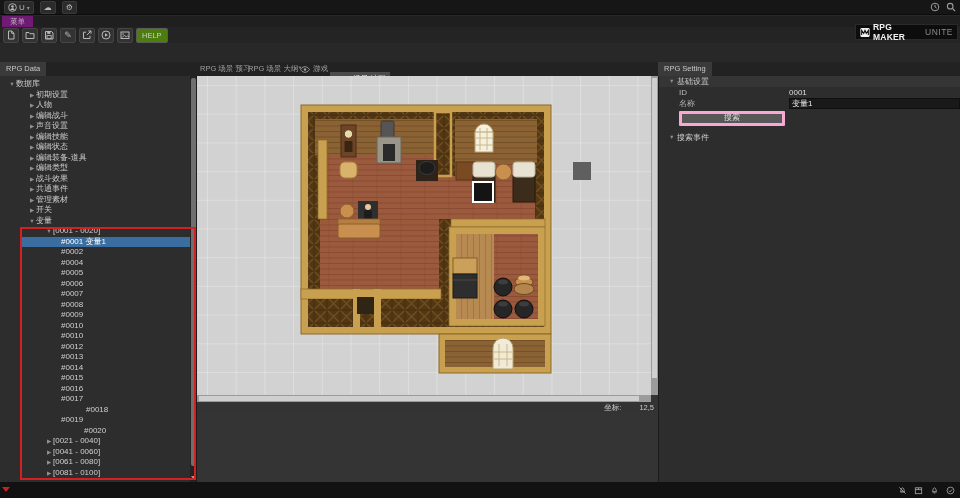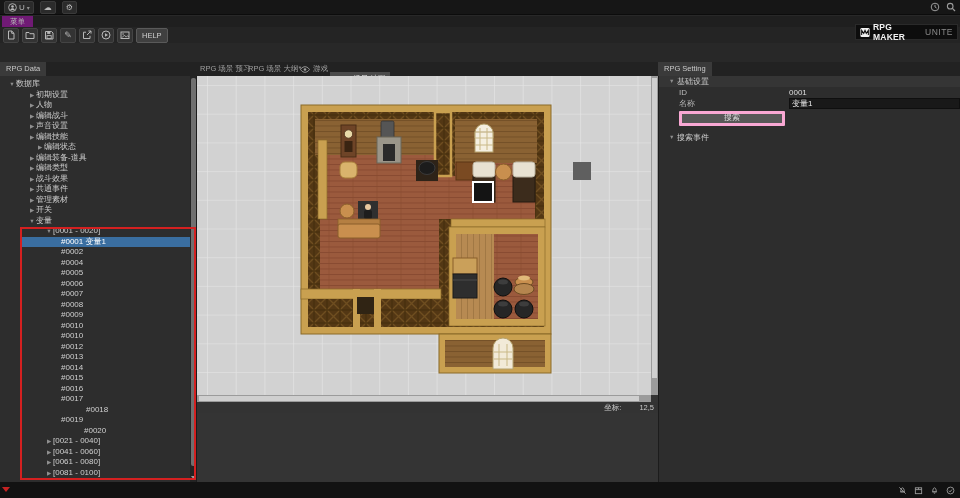--- a/index.html
+++ b/index.html
@@ -12,21 +12,21 @@
             display:flex;align-items:center;justify-content:space-between;padding:0 4px;box-sizing:border-box;}
   .tb-group{display:flex;align-items:center;gap:6px;}
   .tbtn{display:flex;align-items:center;gap:2px;background:#2b2b2b;border:1px solid #3a3a3a;border-radius:2px;
         height:11px;padding:0 3px;color:#b9b9b9;font-size:8px;}
   .menubar{left:0;top:16px;width:960px;height:11px;background:#1f1f1f;}
   .menu-tab{position:absolute;left:2px;top:0;height:11px;line-height:11px;padding:0 8px;background:#701a75;
             color:#b5b5b5;font-size:7.5px;}
   .toolbar{left:0;top:27px;width:960px;height:16px;background:#242424;display:flex;align-items:center;gap:3px;padding-left:3px;box-sizing:border-box;}
   .ibtn{width:14px;height:13px;background:#333;border:1px solid #444;border-radius:2px;
         display:flex;align-items:center;justify-content:center;color:#b8b8b8;}
-  .help-btn{height:13px;line-height:13px;background:#404040;border:1px solid #5a5a5a;border-radius:2px;
+  .help-btn{height:13px;line-height:13px;background:#4d7c0f;border:1px solid #5a5a5a;border-radius:2px;
             padding:0 5px;color:#cfcfcf;font-size:7.5px;}
   .brand{left:855px;top:24px;width:103px;height:16px;background:#0d0d0d;border:1px solid #2a2a2a;
          display:flex;align-items:center;gap:3px;padding:0 4px;box-sizing:border-box;}
   .brand .bname{color:#f2f2f2;font-weight:bold;font-size:8.5px;letter-spacing:.2px;}
   .brand .bsuffix{color:#8a8a8a;font-size:8.5px;letter-spacing:.5px;}
   
   .hdrstrip{left:0;top:62px;width:960px;height:14px;background:#222;}
   .ptab{position:absolute;top:0;height:14px;line-height:14px;padding:0 6px;background:#3a3a3a;color:#c9c9c9;font-size:7.5px;}
   .ctab{position:absolute;top:0;height:14px;line-height:14px;color:#9f9f9f;font-size:7.5px;display:flex;align-items:center;gap:3px;}
   .ctab.active{background:#4b4b4b;color:#e2e2e2;padding:0 5px;}
@@ -199,21 +199,21 @@
           <div class="row" style="padding-left:28px;">
             <span class="arw">▶</span>
             <span>声音设置</span>
           </div>
 
           <div class="row" style="padding-left:28px;">
             <span class="arw">▶</span>
             <span>编辑技能</span>
           </div>
 
-          <div class="row" style="padding-left:36px;">
+          <div class="row" style="padding-left:28px;">
             <span class="arw">▶</span>
             <span>编辑状态</span>
           </div>
 
           <div class="row" style="padding-left:28px;">
             <span class="arw">▶</span>
             <span>编辑装备-道具</span>
           </div>
 
           <div class="row" style="padding-left:28px;">

